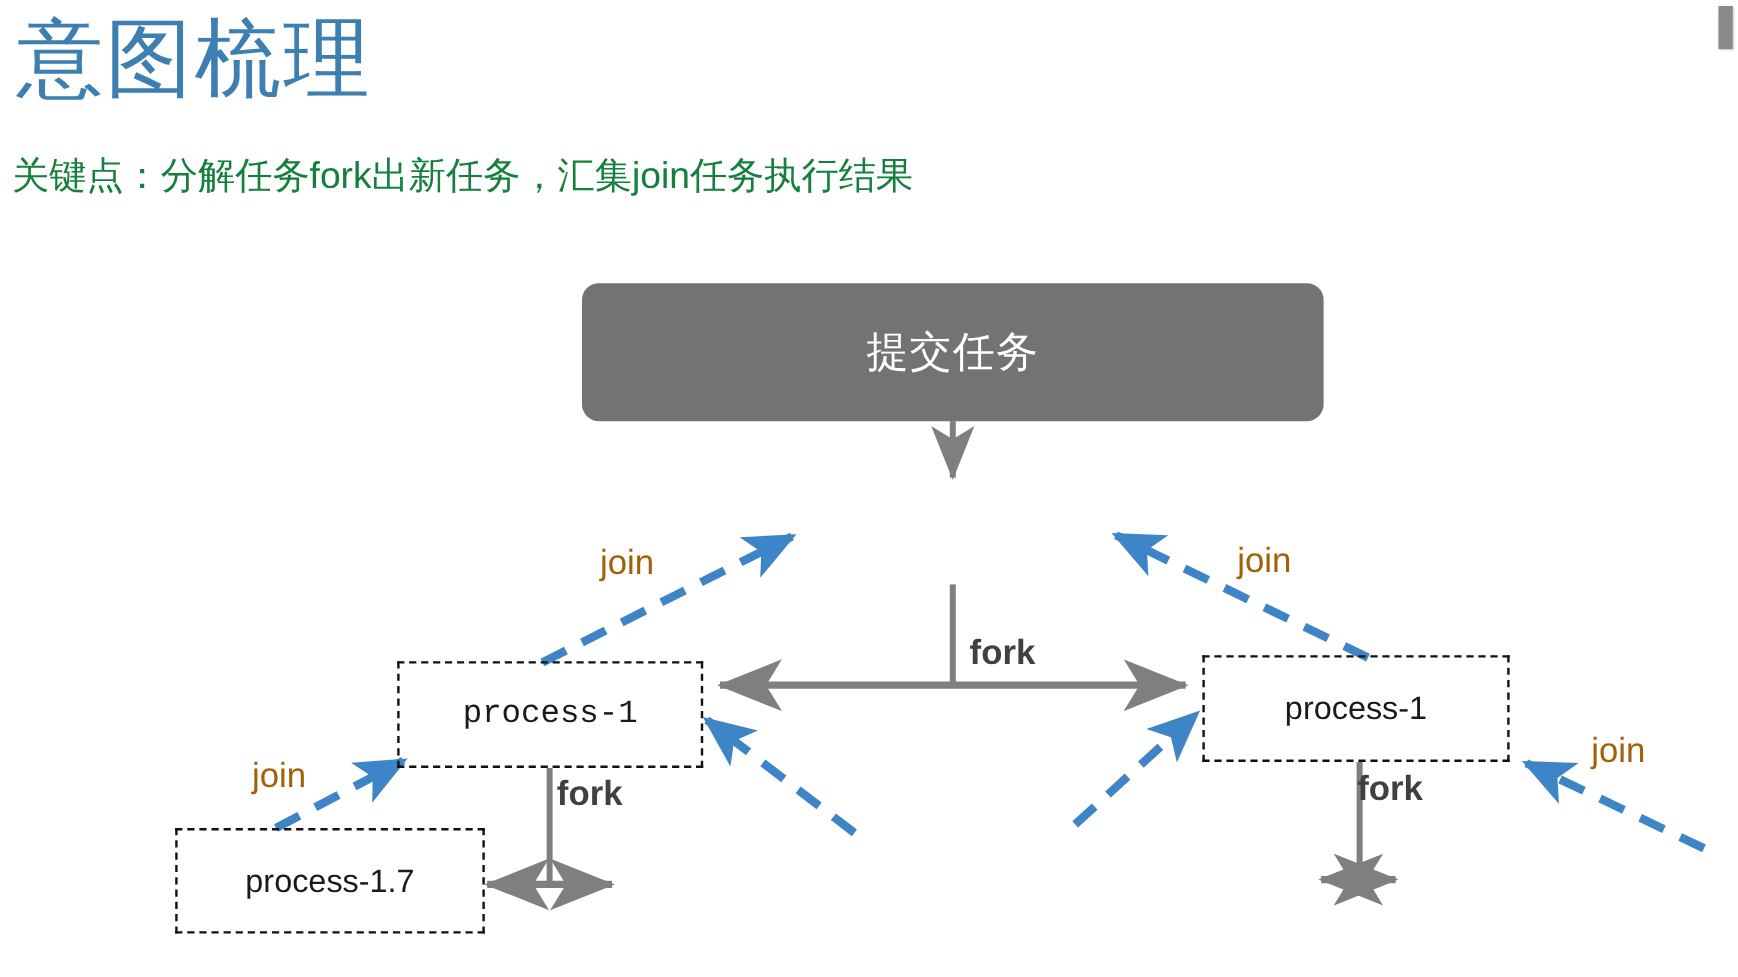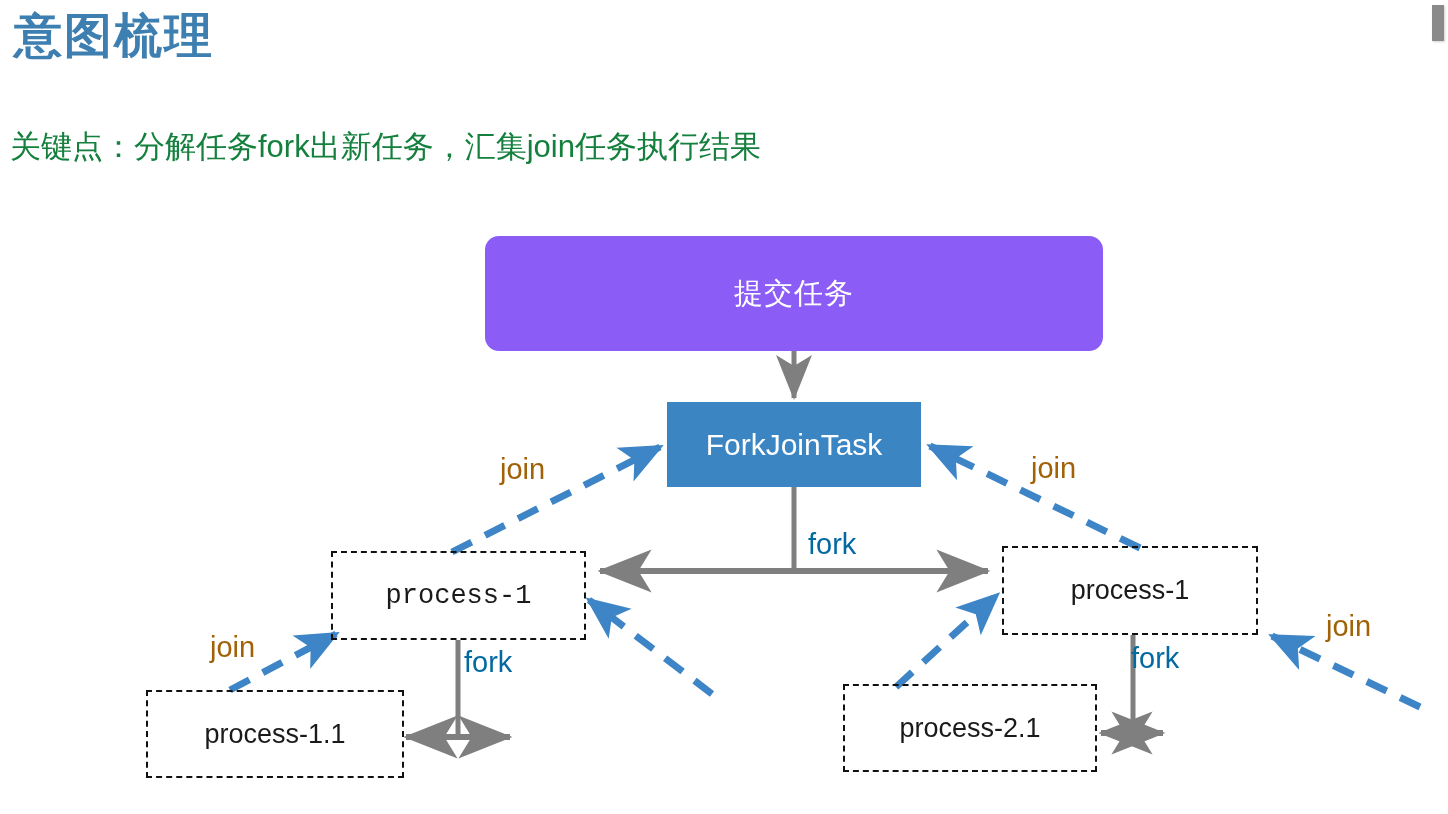--- a/index.html
+++ b/index.html
@@ -14,22 +14,22 @@
     overflow: hidden;
     font-family: "Liberation Sans", "DejaVu Sans", sans-serif;
     -webkit-font-smoothing: antialiased;
   }
 
   
   #slide-title {
     position: absolute;
     left: 14px;
     top: 8px;
-    font-size: 48px;
-    font-weight: bold;
+    font-size: 72px;
+    font-weight: normal;
     color: #3d7fb0;
     letter-spacing: 2px;
     line-height: 1.15;
     white-space: nowrap;
   }
   #slide-subtitle {
     position: absolute;
     left: 10px;
     top: 128px;
     font-size: 31px;
@@ -69,24 +69,24 @@
   
   .node {
     position: absolute;
     box-sizing: border-box;
     display: flex;
     align-items: center;
     justify-content: center;
     text-align: center;
   }
   .node-submit {
-    background: #8b5cf6;
+    background: #737373;
     border-radius: 14px;
     color: #ffffff;
-    font-size: 29px;
+    font-size: 35px;
     letter-spacing: 1px;
   }
   .node-root {
     background: #3b85c3;
     color: #ffffff;
     font-size: 30px;
   }
   .node-dashed {
     background: transparent;
     border: 2px dashed #111111;
@@ -95,21 +95,21 @@
   }
 
   
   .edge-label {
     position: absolute;
     font-size: 29px;
     color: #a16207;
     white-space: nowrap;
     line-height: 1;
   }
-  .edge-label.fork-label { color: #0369a1; }
+  .edge-label.fork-label { color: #404040; font-weight: bold; }
 </style>
 </head>
 <body>
 
 <div id="slide-title">意图梳理</div>
 
 <div id="slide-subtitle">关键点：分解任务fork出新任务，汇集join任务执行结果</div>
 
 <div id="scroll-thumb"></div>
 
@@ -169,40 +169,34 @@
 
     <g>
       <line x1="1420" y1="707" x2="1272" y2="636" stroke="#3d85c6" stroke-width="7" stroke-dasharray="22 15" marker-end="url(#blue-head)"></line>
     </g>
   </svg>
 
   <div class="node node-submit" style="left:485px; top:236px; width:618px; height:115px;">
     <span>提交任务</span>
   </div>
 
-  <div class="node node-root" style="left:667px; top:402px; width:254px; height:85px;">
-    <span>ForkJoinTask</span>
-  </div>
 
   <div class="node node-dashed" style="left:331px; top:551px; width:255px; height:89px;font-family:Liberation Mono, monospace;">
     <span>process-1</span>
   </div>
 
   <div class="node node-dashed" style="left:1002px; top:546px; width:256px; height:89px;">
     <span>process-1</span>
   </div>
 
   <div class="node node-dashed" style="left:146px; top:690px; width:258px; height:88px;">
-    <span>process-1.1</span>
-  </div>
-
-
-  <div class="node node-dashed" style="left:843px; top:684px; width:254px; height:88px;">
-    <span>process-2.1</span>
-  </div>
+    <span>process-1.7</span>
+  </div>
+
+
 
 
   <div class="edge-label" style="left:500px; top:455px;">join</div>
 
   <div class="edge-label" style="left:1031px; top:454px;">join</div>
 
   <div class="edge-label" style="left:210px; top:633px;">join</div>
 
   <div class="edge-label" style="left:1326px; top:612px;">join</div>
 

